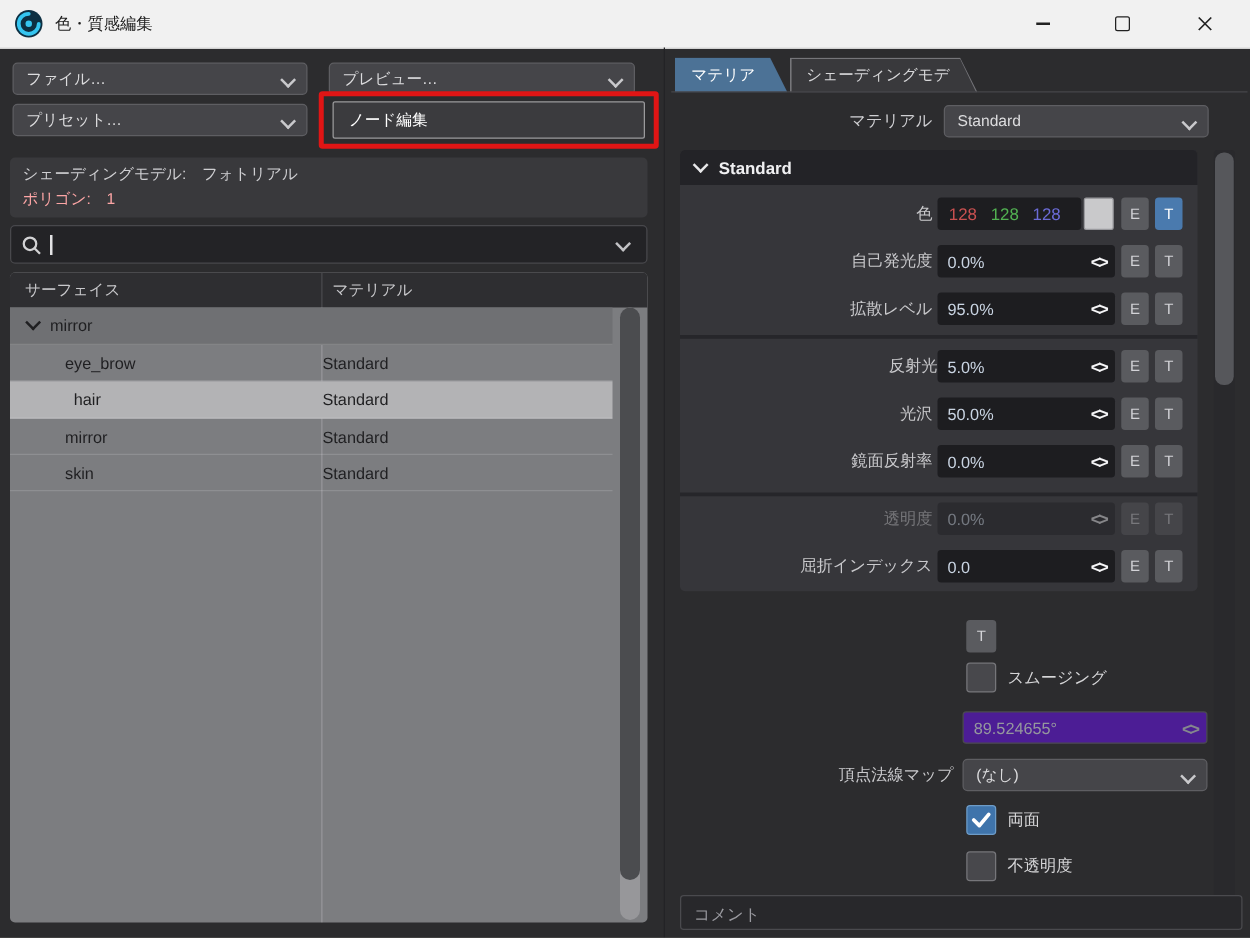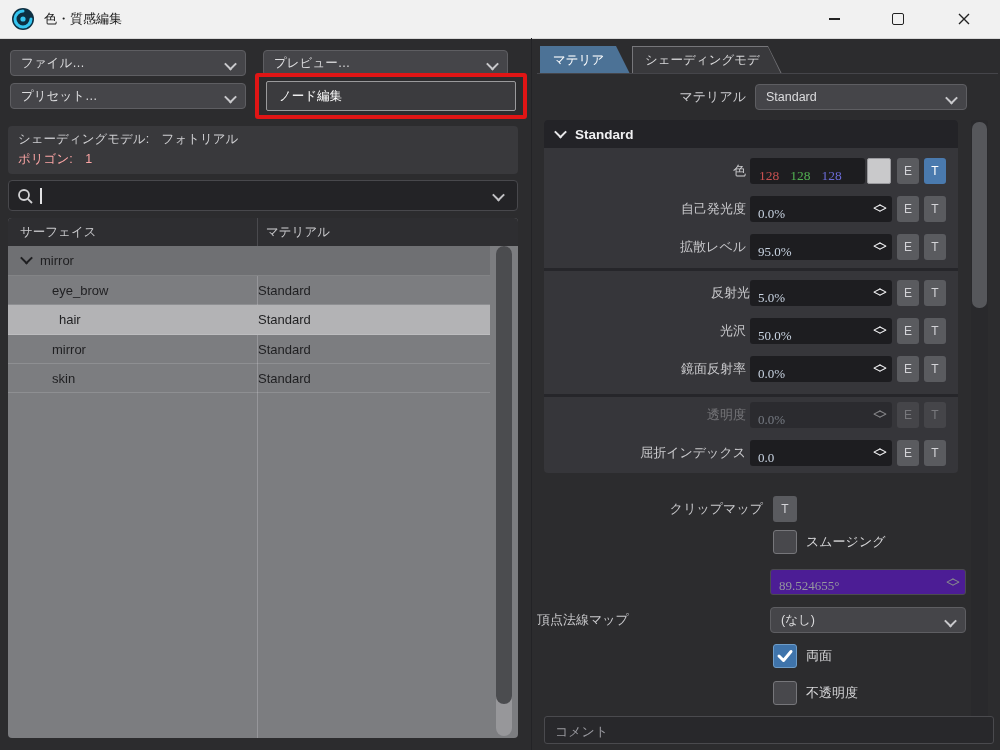--- a/index.html
+++ b/index.html
@@ -16,21 +16,21 @@
   .winbtn { position:absolute; top:0; height:38px; width:48px; display:flex; align-items:center; justify-content:center; }
 
   
   .dd { position:absolute; background:#454549; border:1px solid #5e5e62; border-radius:4px;
         color:#dcdcde; font-size:12.5px; display:flex; align-items:center; padding:0 10px; box-sizing:border-box; }
   .chv { display:inline-block; width:7px; height:7px; border-right:2px solid currentColor; border-bottom:2px solid currentColor;
          transform:rotate(45deg) translate(-1px,-1px); }
   .dd .chv { position:absolute; right:10px; top:10px; color:#c9c9cc; }
 
   .valbox { position:absolute; background:#1d1d20; border-radius:3px; color:#c9d4e2; font-size:13px;
-            display:flex; align-items:flex-end; padding:0 8px; box-sizing:border-box; height:26px;font-family:Liberation Serif, serif; }
+            display:flex; align-items:center; padding:0 8px; box-sizing:border-box; height:26px; }
   .spin { position:absolute; right:7px; top:0; height:26px; line-height:26px; color:#f5f5f7; font-weight:bold;
           font-size:14px; letter-spacing:-2px; }
   .etbtn { position:absolute; width:22px; height:26px; background:#5a5b5f; border-radius:3px; color:#d3d3d7;
            font-size:12px; display:flex; align-items:center; justify-content:center; }
   .etbtn.active { background:#4a7aae; color:#ffffff; }
 
   .plabel { position:absolute; top:0; height:26px; line-height:26px; font-size:13px; color:#c9c9cc; text-align:right; }
   .prow { position:absolute; left:0; width:414px; height:26px; }
   .prow.disabled { opacity:.42; }
 
@@ -255,32 +255,31 @@
       <div class="plabel" style="right:212px;left:0">屈折インデックス</div>
       <div class="valbox" style="left:206px;width:142px">
         <span>0.0</span>
         <span class="spin">&lt;&gt;</span>
       </div>
       <div class="etbtn" style="left:353px">E</div>
       <div class="etbtn" style="left:380px">T</div>
     </div>
   </div>
 
-  <div class="abs" style="left:537px;top:496px;width:226px;height:26px;line-height:26px;text-align:right;font-size:13px;color:#c9c9cc">クリップマップ</div>
   <div class="etbtn" style="left:773px;top:496px;width:24px">T</div>
 
   <div class="cb" style="left:773px;top:530px"></div>
   <div class="abs" style="left:806px;top:530px;height:24px;line-height:24px;font-size:13px;color:#d6d6d8">スムージング</div>
 
   <div class="valbox" style="left:770px;top:569px;width:196px;background:#4c1d95;border:1px solid #4b4b4f;color:#95979e">
     <span>89.524655°</span>
     <span class="spin" style="color:#85878e">&lt;&gt;</span>
   </div>
 
-  <div class="abs" style="left:537px;top:607px;width:226px;height:26px;line-height:26px;font-size:13px;color:#c9c9cc">頂点法線マップ</div>
+  <div class="abs" style="left:537px;top:607px;width:226px;height:26px;line-height:26px;text-align:right;font-size:13px;color:#c9c9cc">頂点法線マップ</div>
   <div class="dd" style="left:770px;top:607px;width:196px;height:26px">
     <span>(なし)</span>
     <span class="chv"></span>
   </div>
 
   <div class="cb checked" style="left:773px;top:644px">
     <svg width="22" height="22" viewBox="0 0 22 22">
       <path d="M5 11 L9.5 15.5 L17 6.5" stroke="#ffffff" stroke-width="3" fill="none" stroke-linecap="round" stroke-linejoin="round"></path>
     </svg>
   </div>

